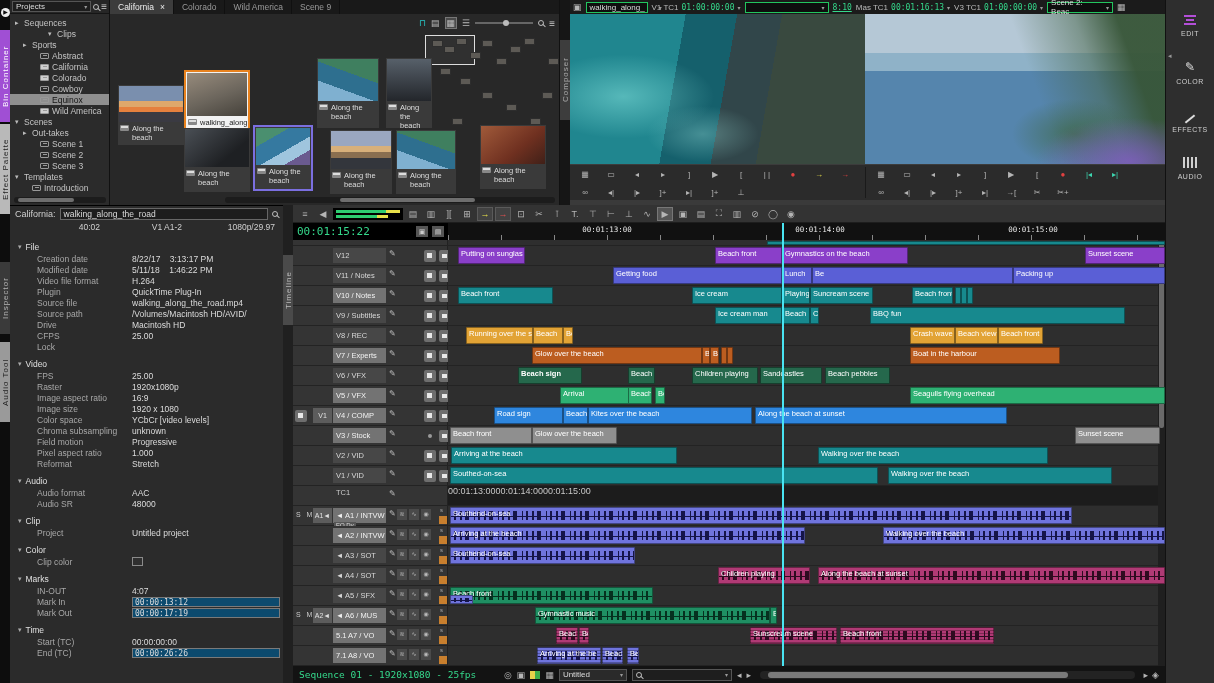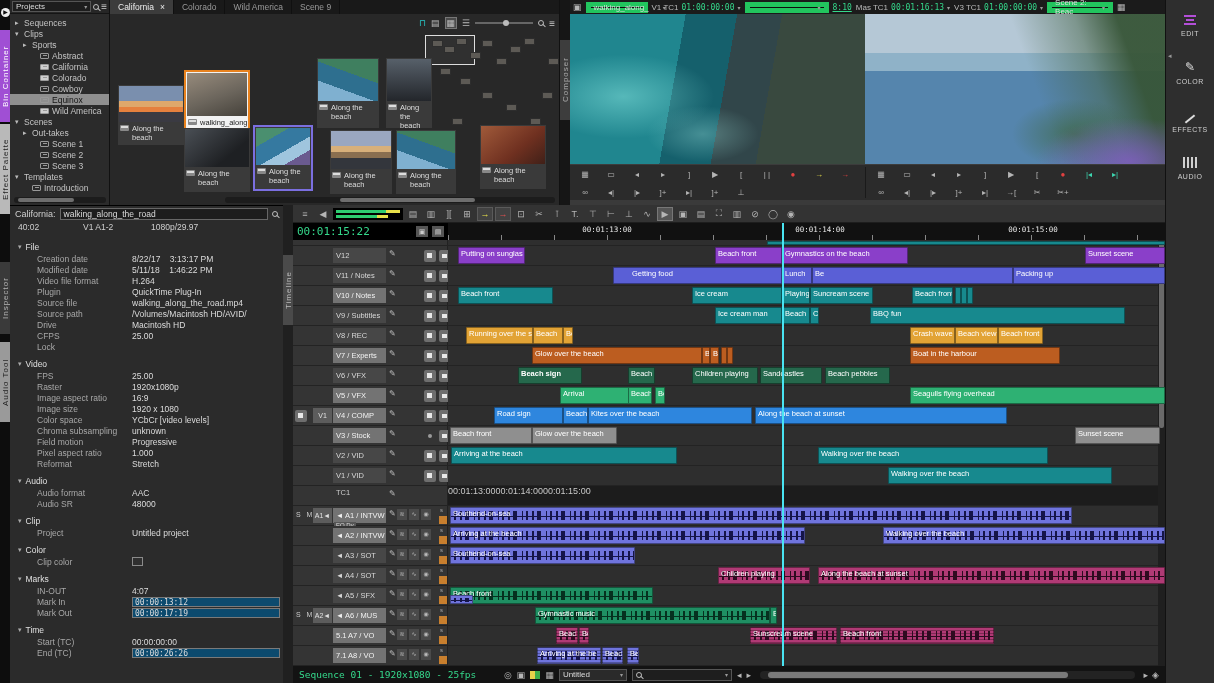--- a/index.html
+++ b/index.html
@@ -62,21 +62,21 @@
   .th-sunset2{background:linear-gradient(#9aa7c0 0 40%,#d8b07a 40% 55%,#8a6f50 55% 70%,#33363c 70%);}
   .th-red{background:linear-gradient(140deg,#a05a3a,#6f3020 60%,#402018);}
 
   
   #composer-strip { left:560px; top:0; width:10px; height:205px; background:#161616; }
   #composer-strip .rail-tab { top:40px; height:80px; background:#3d3d3d; color:#aaa; }
 
   
   #composer { left:570px; top:0; width:595px; height:205px; background:#101010; }
   #comp-bar { display:flex; align-items:center; height:14px; background:#1b1b1b; gap:4px; padding:0 3px; font-size:8px; }
-  .sel-box { display:flex; align-items:center; justify-content:space-between; background:#0e0e0e; border:5px solid #22c55e; height:11px; padding:0 3px; color:#ddd; gap:14px; }
+  .sel-box { display:flex; align-items:center; justify-content:space-between; background:#0e0e0e; border:1px solid #22c55e; height:11px; padding:0 3px; color:#ddd; gap:14px; }
   .tc-group { display:flex; align-items:center; gap:3px; color:#bbb; white-space:nowrap; }
   .caret { font-size:6px; color:#999; }
   .mon { position:absolute; top:14px; height:150px; }
   #mon-left { left:0; width:295px;
     background: radial-gradient(ellipse 130px 60px at 18% 55%, rgba(130,225,220,.55), transparent 70%),
                 radial-gradient(ellipse 80px 40px at 45% 80%, rgba(160,230,225,.35), transparent 70%),
                 linear-gradient(100deg,#20868f 0 36%,#15606c 36% 52%,#31464a 52% 66%,#39493f 66%); }
   #mon-right { left:295px; width:300px;
     background: radial-gradient(ellipse 150px 70px at 88% 98%, rgba(128,92,190,.85), transparent 62%),
                 radial-gradient(ellipse 90px 50px at 70% 80%, rgba(60,100,60,.7), transparent 70%),
@@ -98,21 +98,21 @@
   .ic-color { font-size:12px; color:#e0e0e0; line-height:12px; }
   .ic-fx { width:14px; height:12px; position:relative; }
   .ic-fx::before { content:""; position:absolute; left:1px; bottom:1px; width:12px; height:2px; background:#ddd; transform:rotate(-40deg); box-shadow:9px -7px 0 -1px #ddd, 3px -10px 0 -1px #ddd; }
   .ic-audio { width:14px; height:11px; background:repeating-linear-gradient(90deg,#cfcfcf 0 2px,transparent 2px 4px); }
   #rr-collapse { position:absolute; left:2px; top:52px; font-size:7px; color:#999; }
 
   
   #inspector { left:10px; top:205px; width:273px; height:478px; background:#2b2b2b; border-top:1px solid #000; }
   #insp-header { display:flex; align-items:center; gap:4px; height:16px; padding:0 5px; }
   #insp-name { flex:1; background:#1d1d1d; border:1px solid #666; height:12px; font-size:8.5px; color:#ddd; padding:0 3px; line-height:11px; white-space:nowrap; overflow:hidden; }
-  #insp-sub { display:flex; height:13px; padding:0 8px; gap:8px; color:#cfcfcf; font-size:8.5px; }
+  #insp-sub { display:flex; height:13px; padding:0 8px; gap:16px; color:#cfcfcf; font-size:8.5px;justify-content:flex-end; }
   #insp-sub span:nth-child(1){ width:57px; } #insp-sub span:nth-child(2){ width:60px; }
   .sec-head { display:flex; align-items:center; gap:4px; height:13px; padding-left:8px; color:#e0e0e0; font-size:8.5px; margin-top:5px; }
   .sec-head .tri { font-size:7px; color:#aaa; }
   .insp-row { display:flex; height:11px; align-items:center; font-size:8.5px; }
   .insp-row .k { padding-left:27px; width:122px; color:#a8a8a8; flex:none; white-space:nowrap; overflow:hidden; }
   .insp-row .v { color:#dcdcdc; white-space:pre; overflow:hidden; }
   .tc-input { width:148px; height:10px; border:1px solid #7a7a7a; background:#0c4a6e; color:#ddd; font-size:8px; line-height:9px; padding:0 2px; }
   .chk { width:11px; height:9px; border:1px solid #8a8a8a; background:#2f2f2f; }
 
   
@@ -193,21 +193,21 @@
         <span class="caret">▾</span>
       </div>
       <span class="search-ico"></span>
       <span class="burger">≡</span>
     </div>
     <div id="proj-tree">
         <div class="tree-item" style="padding-left: 5px;">
           <span class="tree-arrow">▸</span>
           <span>Sequences</span>
         </div>
-        <div class="tree-item" style="padding-left: 5px;">
+        <div class="tree-item" style="padding-left: 5px; justify-content: center;">
           <span class="tree-arrow">▾</span>
           <span>Clips</span>
         </div>
         <div class="tree-item" style="padding-left: 13px;">
           <span class="tree-arrow">▸</span>
           <span>Sports</span>
         </div>
         <div class="tree-item" style="padding-left: 21px;">
           <span class="tree-arrow"></span>
           <span class="bin-ic"></span>
@@ -726,21 +726,21 @@
           </div>
         </div>
         <div class="trow" style="height: 20px;">
           <div class="thead">
             <div class="tlabel">V11 / Notes</div>
             <span class="pencil">✎</span>
             <div class="vbtn" style="left: 131px;"></div>
             <div class="vbtn mon2" style="left: 146px;"></div>
           </div>
           <div class="lane">
-            <div class="clip c-indigo" style="left: 165px; width: 169px;"><span style="position: relative; margin-left: 16px;">Getting food</span></div>
+            <div class="clip c-indigo" style="left: 165px; width: 169px;"><span style="position: relative;">Getting food</span></div>
             <div class="clip c-indigo" style="left: 334px; width: 30px;"><span style="position: relative;">Lunch</span></div>
             <div class="clip c-indigo" style="left: 364px; width: 201px;"><span style="position: relative;">Be</span></div>
             <div class="clip c-indigo" style="left: 565px; width: 152px;"><span style="position: relative;">Packing up</span></div>
           </div>
         </div>
         <div class="trow" style="height: 20px;">
           <div class="thead">
             <div class="tlabel hl">V10 / Notes</div>
             <span class="pencil">✎</span>
             <div class="vbtn" style="left: 131px;"></div>
@@ -874,20 +874,21 @@
           </div>
         </div>
         <div class="trow" style="height: 20px;">
           <div class="thead">
             <div class="tlabel">V1 / VID</div>
             <span class="pencil">✎</span>
             <div class="vbtn" style="left: 131px;"></div>
             <div class="vbtn mon2" style="left: 146px;"></div>
           </div>
           <div class="lane">
+            <div class="clip c-teal" style="left: 2px; width: 428px;"><span style="position: relative;">Southed-on-sea</span></div>
             <div class="clip c-teal" style="left: 440px; width: 224px;"><span style="position: relative;">Walking over the beach</span></div>
           </div>
         </div>
         <div class="trow" style="height: 20px;">
           <div class="thead">
             <span style="position: absolute; left: 43px; top: 2px; font-size: 7.5px; color: rgb(204, 204, 204);">TC1</span>
             <span class="pencil">✎</span>
           </div>
           <div class="lane ruler2"><span class="rl" style="left: 159px;">00:01:13:00</span><span class="rl" style="left: 372px;">00:01:14:00</span><span class="rl" style="left: 585px;">00:01:15:00</span></div>
         </div>

